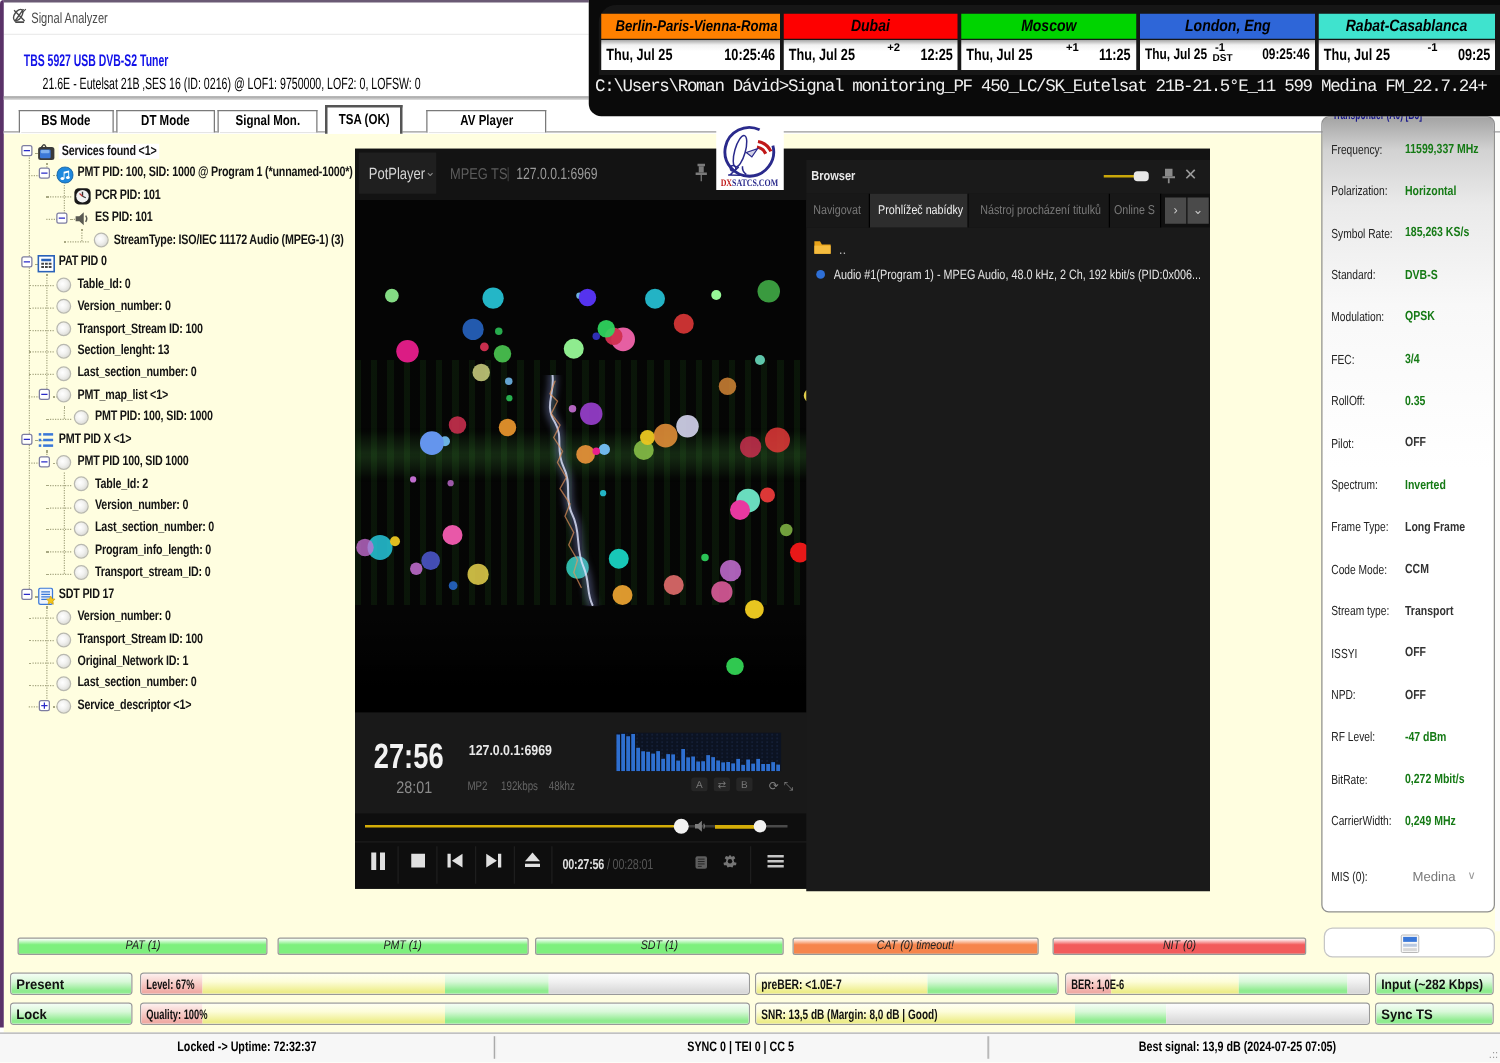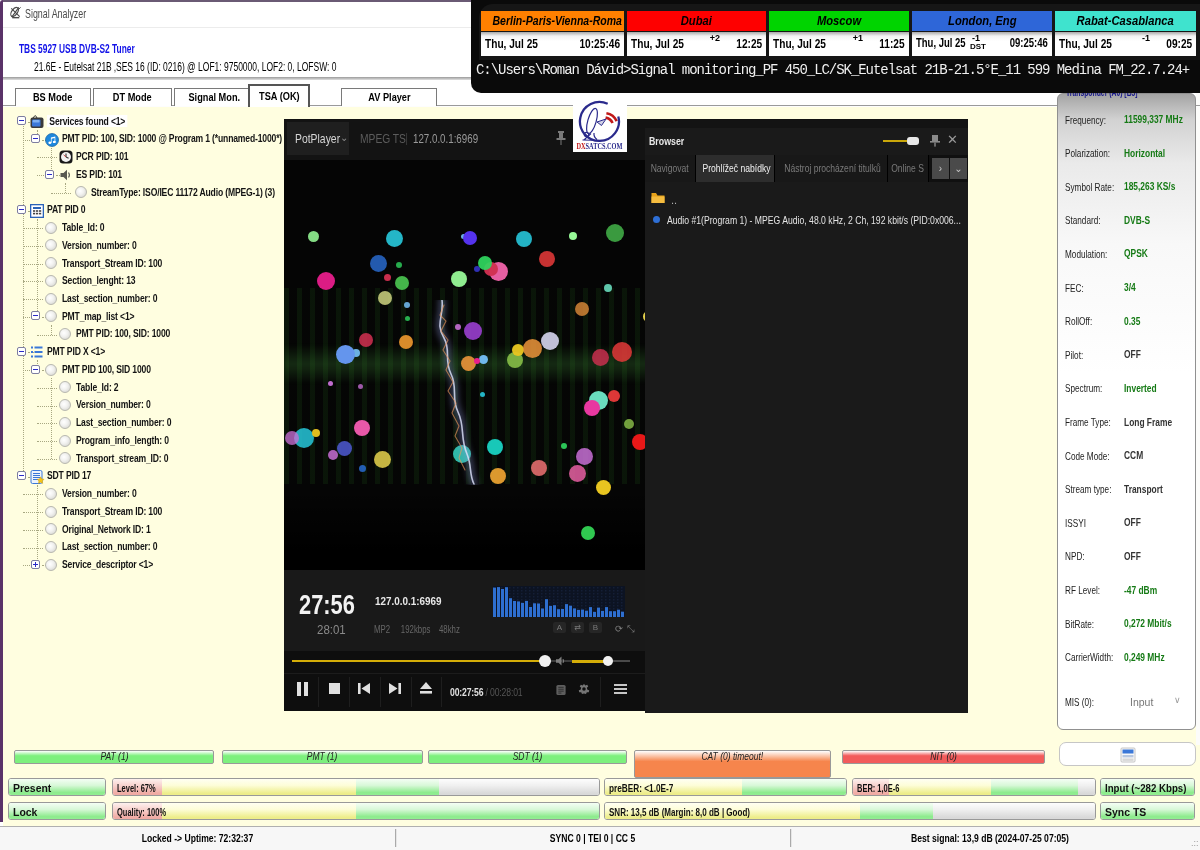--- a/index.html
+++ b/index.html
@@ -92,21 +92,21 @@
 </g>
   </svg>
 <div class="ab" id="apptitle">Signal Analyzer</div>
 <div class="ab" id="tbsline">TBS 5927 USB DVB-S2 Tuner</div>
 <div class="ab" id="subline">21.6E - Eutelsat 21B&nbsp;‚SES 16 (ID: 0216) @ LOF1: 9750000, LOF2: 0, LOFSW: 0</div>
 <div class="ab" id="divline"></div>
 <div class="ab" id="tabline"></div>
 <div class="ab tab " style="left:15px;width:76px;z-index:2"><span>BS Mode</span></div>
 <div class="ab tab " style="left:93px;width:79px;z-index:2"><span>DT Mode</span></div>
 <div class="ab tab " style="left:174px;width:80px;z-index:2"><span>Signal Mon.</span></div>
-<div class="ab tab tabsel" style="left:248px;width:62px;z-index:2"><span>TSA (OK)</span></div>
+<div class="ab tab tabsel" style="left:260px;width:62px;z-index:2"><span>TSA (OK)</span></div>
 <div class="ab tab " style="left:341px;width:96px;z-index:2"><span>AV Player</span></div>
 <div class="ab" id="conwin">
     <div class="ab" id="continner"></div>
   </div>
 <div class="ab ck" style="left:481px;width:143px;background:#ff8000;font-size:12.4px"><span>Berlin-Paris-Vienna-Roma</span></div>
 <div class="ab ck" style="left:627px;width:139px;background:#fe0000;font-size:13.2px"><span>Dubai</span></div>
 <div class="ab ck" style="left:769px;width:140px;background:#00d400;font-size:13.2px"><span>Moscow</span></div>
 <div class="ab ck" style="left:912px;width:140px;background:#2e66d8;font-size:13.2px"><span>London, Eng</span></div>
 <div class="ab ck" style="left:1055px;width:141px;background:#3fe3ce;font-size:13.2px"><span>Rabat-Casablanca</span></div>
 <div class="ab cd" style="left:481px;width:143px;font-size:13px">
@@ -921,34 +921,34 @@
 <div class="ab pval bk" style="left:1124px;top:516px">OFF</div>
 <div class="ab plab" style="left:1065px;top:550px">NPD:</div>
 <div class="ab pval bk" style="left:1124px;top:550px">OFF</div>
 <div class="ab plab" style="left:1065px;top:584px">RF Level:</div>
 <div class="ab pval gr" style="left:1124px;top:584px">-47 dBm</div>
 <div class="ab plab" style="left:1065px;top:618px">BitRate:</div>
 <div class="ab pval gr" style="left:1124px;top:617px">0,272 Mbit/s</div>
 <div class="ab plab" style="left:1065px;top:651px">CarrierWidth:</div>
 <div class="ab pval gr" style="left:1124px;top:651px">0,249 MHz</div>
 <div class="ab plab" style="left:1065px;top:696px">MIS (0):</div>
-<div class="ab" style="left:1130px;top:696px;font-size:10.5px;color:#777;z-index:7">Input</div>
+<div class="ab" style="left:1130px;top:696px;font-size:10.5px;color:#777;z-index:7">Medina</div>
 <div class="ab" style="left:1174px;top:695px;font-size:9px;color:#999;z-index:7">∨</div>
 <div class="ab" id="rbtn">
     <svg style="position:absolute;left:60px;top:4px" width="16" height="16" viewBox="0 0 16 16">
       <rect x="1" y="1" width="14" height="14" rx="1" fill="#f8f8f8" stroke="#b8b8b8" stroke-width="0.8"></rect>
       <rect x="2.5" y="2.5" width="11" height="4" fill="#3b78d8"></rect>
       <rect x="2.5" y="8" width="11" height="2.4" fill="#b8c8e0"></rect>
       <rect x="2.5" y="11.5" width="11" height="2.4" fill="#d8d8d8"></rect>
     </svg>
   </div>
 <div class="ab bara" style="left:14px;top:750px;width:200px;height:14px;background:linear-gradient(#ffffff, #7df07d 40%, #7df07d 100%)"><span>PAT (1)</span></div>
 <div class="ab bara" style="left:222px;top:750px;width:201px;height:14px;background:linear-gradient(#ffffff, #7df07d 40%, #7df07d 100%)"><span>PMT (1)</span></div>
 <div class="ab bara" style="left:428px;top:750px;width:199px;height:14px;background:linear-gradient(#ffffff, #7df07d 40%, #7df07d 100%)"><span>SDT (1)</span></div>
-<div class="ab bara" style="left:634px;top:750px;width:197px;height:28px;background:linear-gradient(#ffffff, #f6854c 40%, #f6854c 100%)"><span>CAT (0) timeout!</span></div>
+<div class="ab bara" style="left:634px;top:750px;width:197px;height:14px;background:linear-gradient(#ffffff, #f6854c 40%, #f6854c 100%)"><span>CAT (0) timeout!</span></div>
 <div class="ab bara" style="left:842px;top:750px;width:203px;height:14px;background:linear-gradient(#ffffff, #f25b5b 40%, #f25b5b 100%)"><span>NIT (0)</span></div>
 <div class="ab bar" style="left:8px;top:778px;width:98px;height:18px">
     <div class="seg sgreen" style="left:0.0%;width:100.0%"></div>
     <div class="blab" style="transform:scaleX(0.95)">Present</div>
   </div>
 <div class="ab bar" style="left:112px;top:778px;width:488px;height:18px">
     <div class="seg ssal" style="left:0.0%;width:10.0%"></div>
     <div class="seg syel" style="left:10.0%;width:40.0%"></div>
     <div class="seg sgreen" style="left:50.0%;width:17.0%"></div>
     <div class="seg sgray" style="left:67.0%;width:33.0%"></div>

